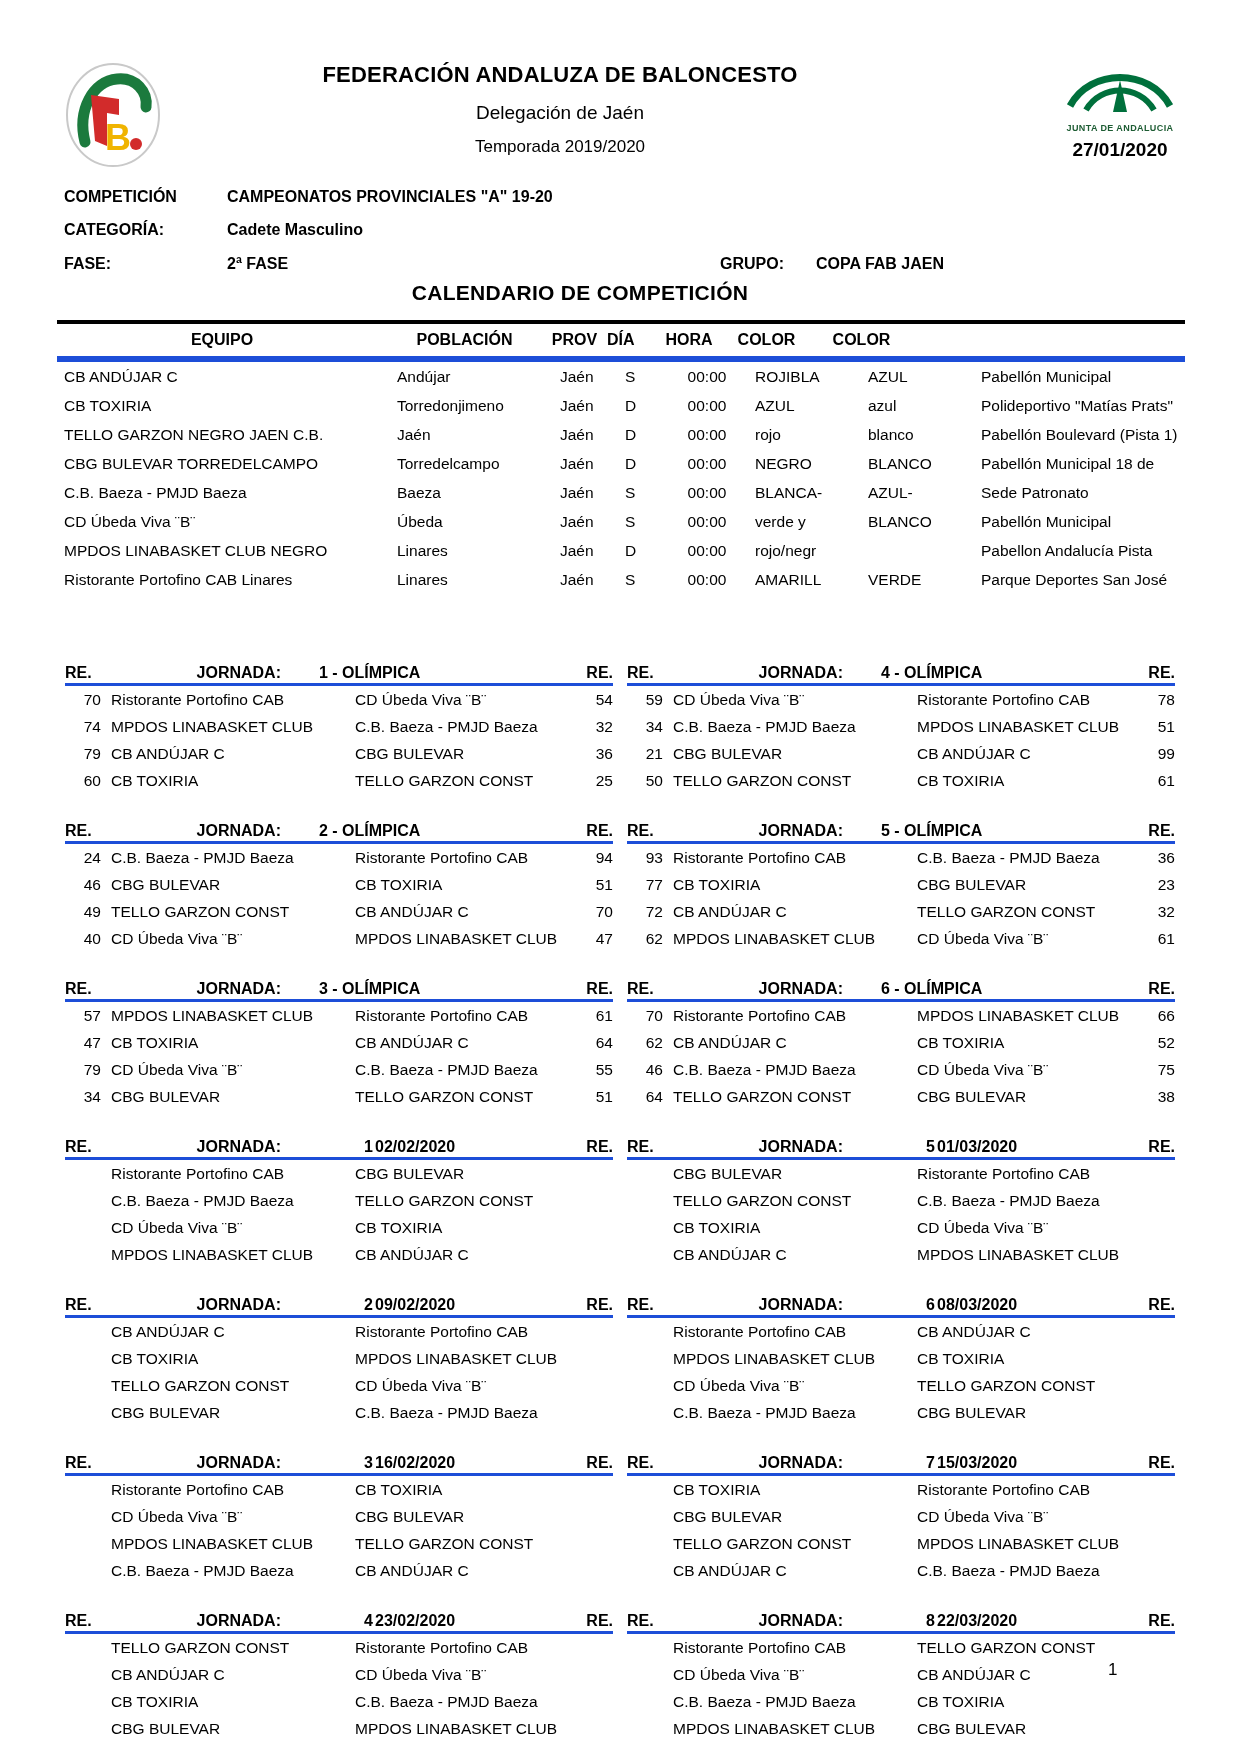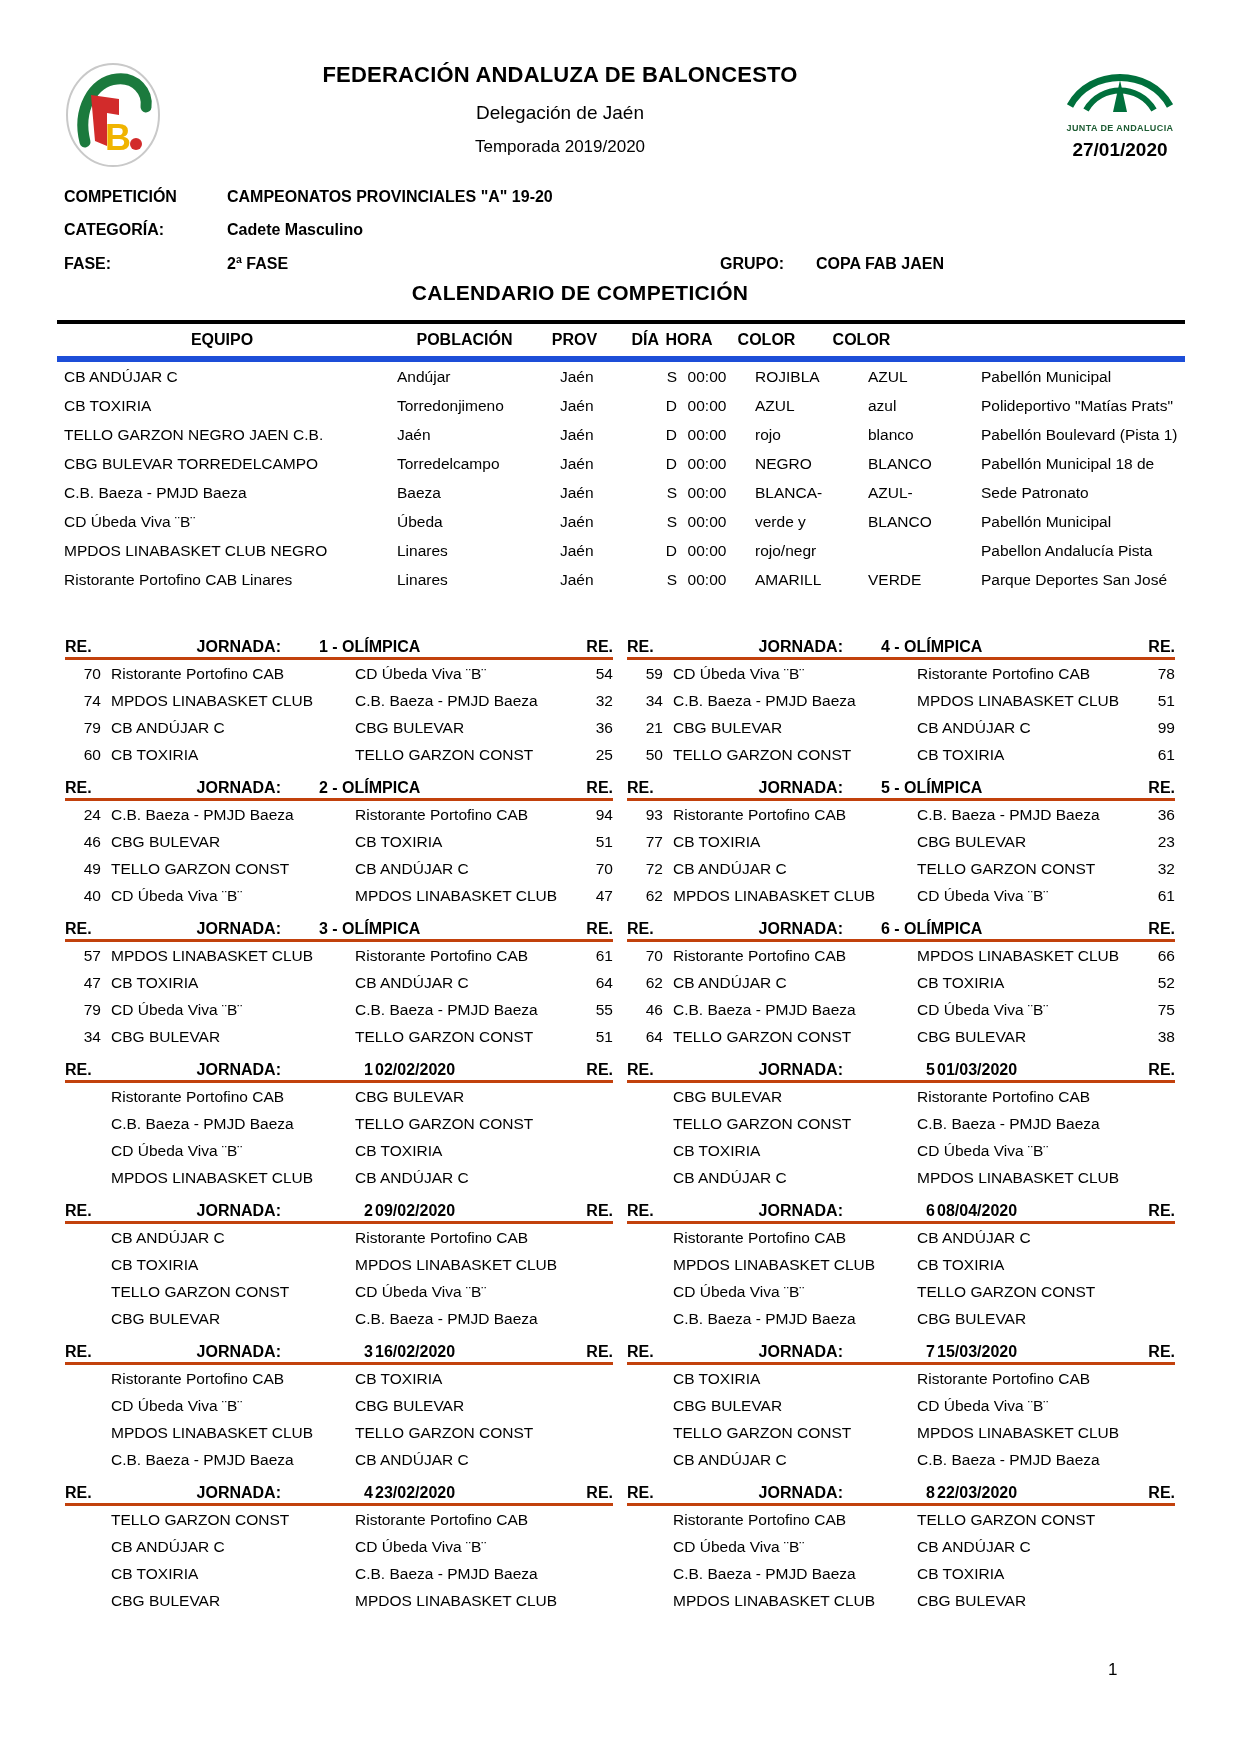--- a/index.html
+++ b/index.html
@@ -23,34 +23,34 @@
   .m-label{position:absolute;left:64px;white-space:nowrap;}
   .m-value{position:absolute;left:227px;white-space:nowrap;}
   .m-label2{position:absolute;left:720px;white-space:nowrap;}
   .m-value2{position:absolute;left:816px;white-space:nowrap;}
   
   .cal-title{left:0;top:281px;width:1160px;text-align:center;font-size:21px;font-weight:bold;letter-spacing:.3px;}
   
   .tt{left:57px;top:320px;width:1128px;}
   .tt-head{display:flex;border-top:4px solid #000;border-bottom:6px solid #1d4ed8;height:32px;line-height:31px;font-weight:bold;font-size:16px;}
   .tt-row{display:flex;height:29px;line-height:29px;font-size:15.5px;}
-  .c1{width:330px;}.c2{width:155px;}.c3{width:65px;}.c4{width:52px;text-align:right;}
+  .c1{width:330px;}.c2{width:155px;}.c3{width:65px;}.c4{width:52px;text-align:left;}
   .c5{width:60px;text-align:center;}.c6{width:95px;}.c7{width:95px;}.c8{flex:1;}
   .tt-head .c1,.tt-head .c2,.tt-head .c3,.tt-head .c6,.tt-head .c7,.tt-head .c8{text-align:center;}
   .tt-row .c1{padding-left:7px;}
   .tt-row .c2{padding-left:3px;}
   .tt-row .c3{padding-left:8px;}
   .tt-row .c6,.tt-row .c7,.tt-row .c8{padding-left:18px;}
   .tt-row span{white-space:nowrap;overflow:visible;}
   
   .rounds-col{position:absolute;top:636px;width:548px;}
   .rounds-col.left{left:65px;}
   .rounds-col.right{left:627px;}
   .rblock{margin-bottom:9px;}
-  .rhead{display:flex;height:21px;line-height:21px;font-size:16px;font-weight:bold;border-bottom:3px solid #c2410c;}
+  .rhead{display:flex;height:21px;line-height:21px;font-size:16px;font-weight:bold;border-bottom:3px solid #1d4ed8;margin-top:26px;}
   .re-l{width:46px;}
   .j-label{width:170px;text-align:right;}
   .j-num{margin-left:38px;min-width:54px;white-space:nowrap;text-align:right;}
   .j-date{margin-left:2px;white-space:nowrap;}
   .re-r{margin-left:auto;text-align:right;}
   .mrow{display:flex;height:27px;line-height:27px;font-size:15.5px;}
   .m-hs{width:36px;text-align:right;}
   .m-home{margin-left:10px;width:244px;white-space:nowrap;}
   .m-away{flex:1;white-space:nowrap;}
   .m-as{width:44px;text-align:right;}
@@ -583,21 +583,21 @@
     <span class="m-away">MPDOS LINABASKET CLUB</span>
     <span class="m-as"></span>
   </div>
       </div>
   </div>
     <div class="rblock">
     <div class="rhead">
       <span class="re-l">RE.</span>
       <span class="j-label">JORNADA:</span>
       <span class="j-num">6</span>
-      <span class="j-date">08/04/2020</span>
+      <span class="j-date">08/03/2020</span>
       <span class="re-r">RE.</span>
     </div>
     <div>
         <div class="mrow">
     <span class="m-hs"></span>
     <span class="m-home">Ristorante Portofino CAB</span>
     <span class="m-away">CB ANDÚJAR C</span>
     <span class="m-as"></span>
   </div>
         <div class="mrow">

